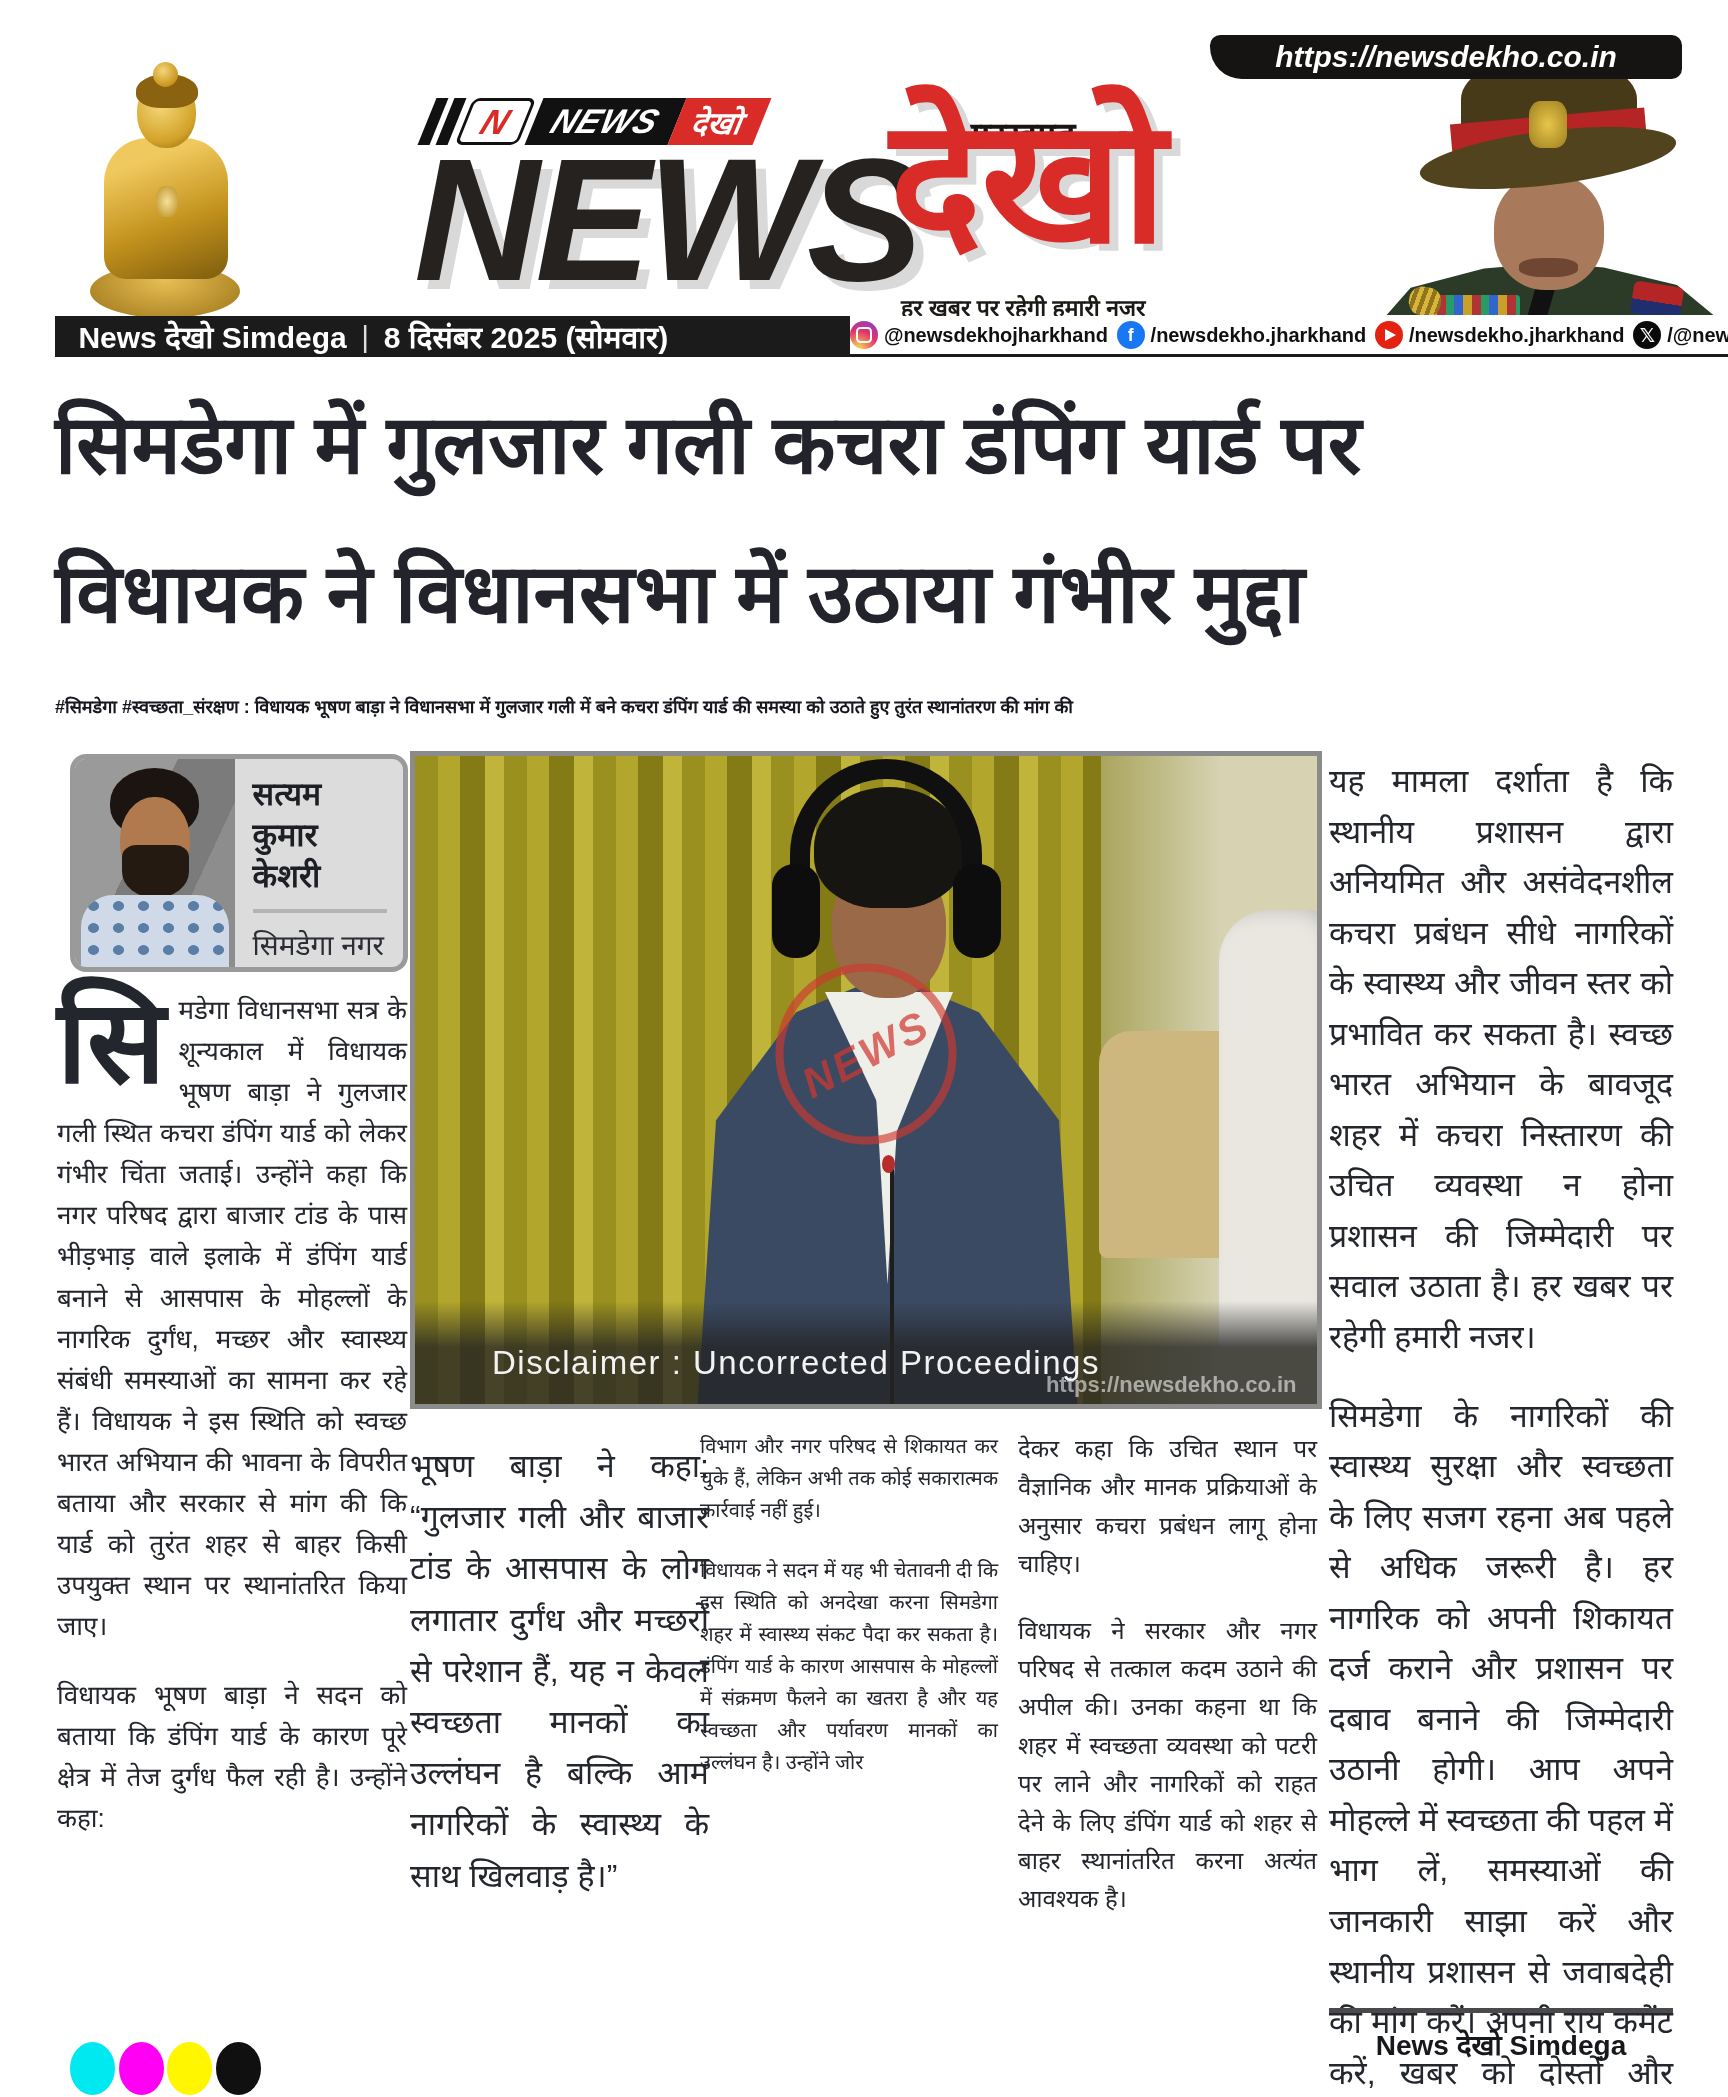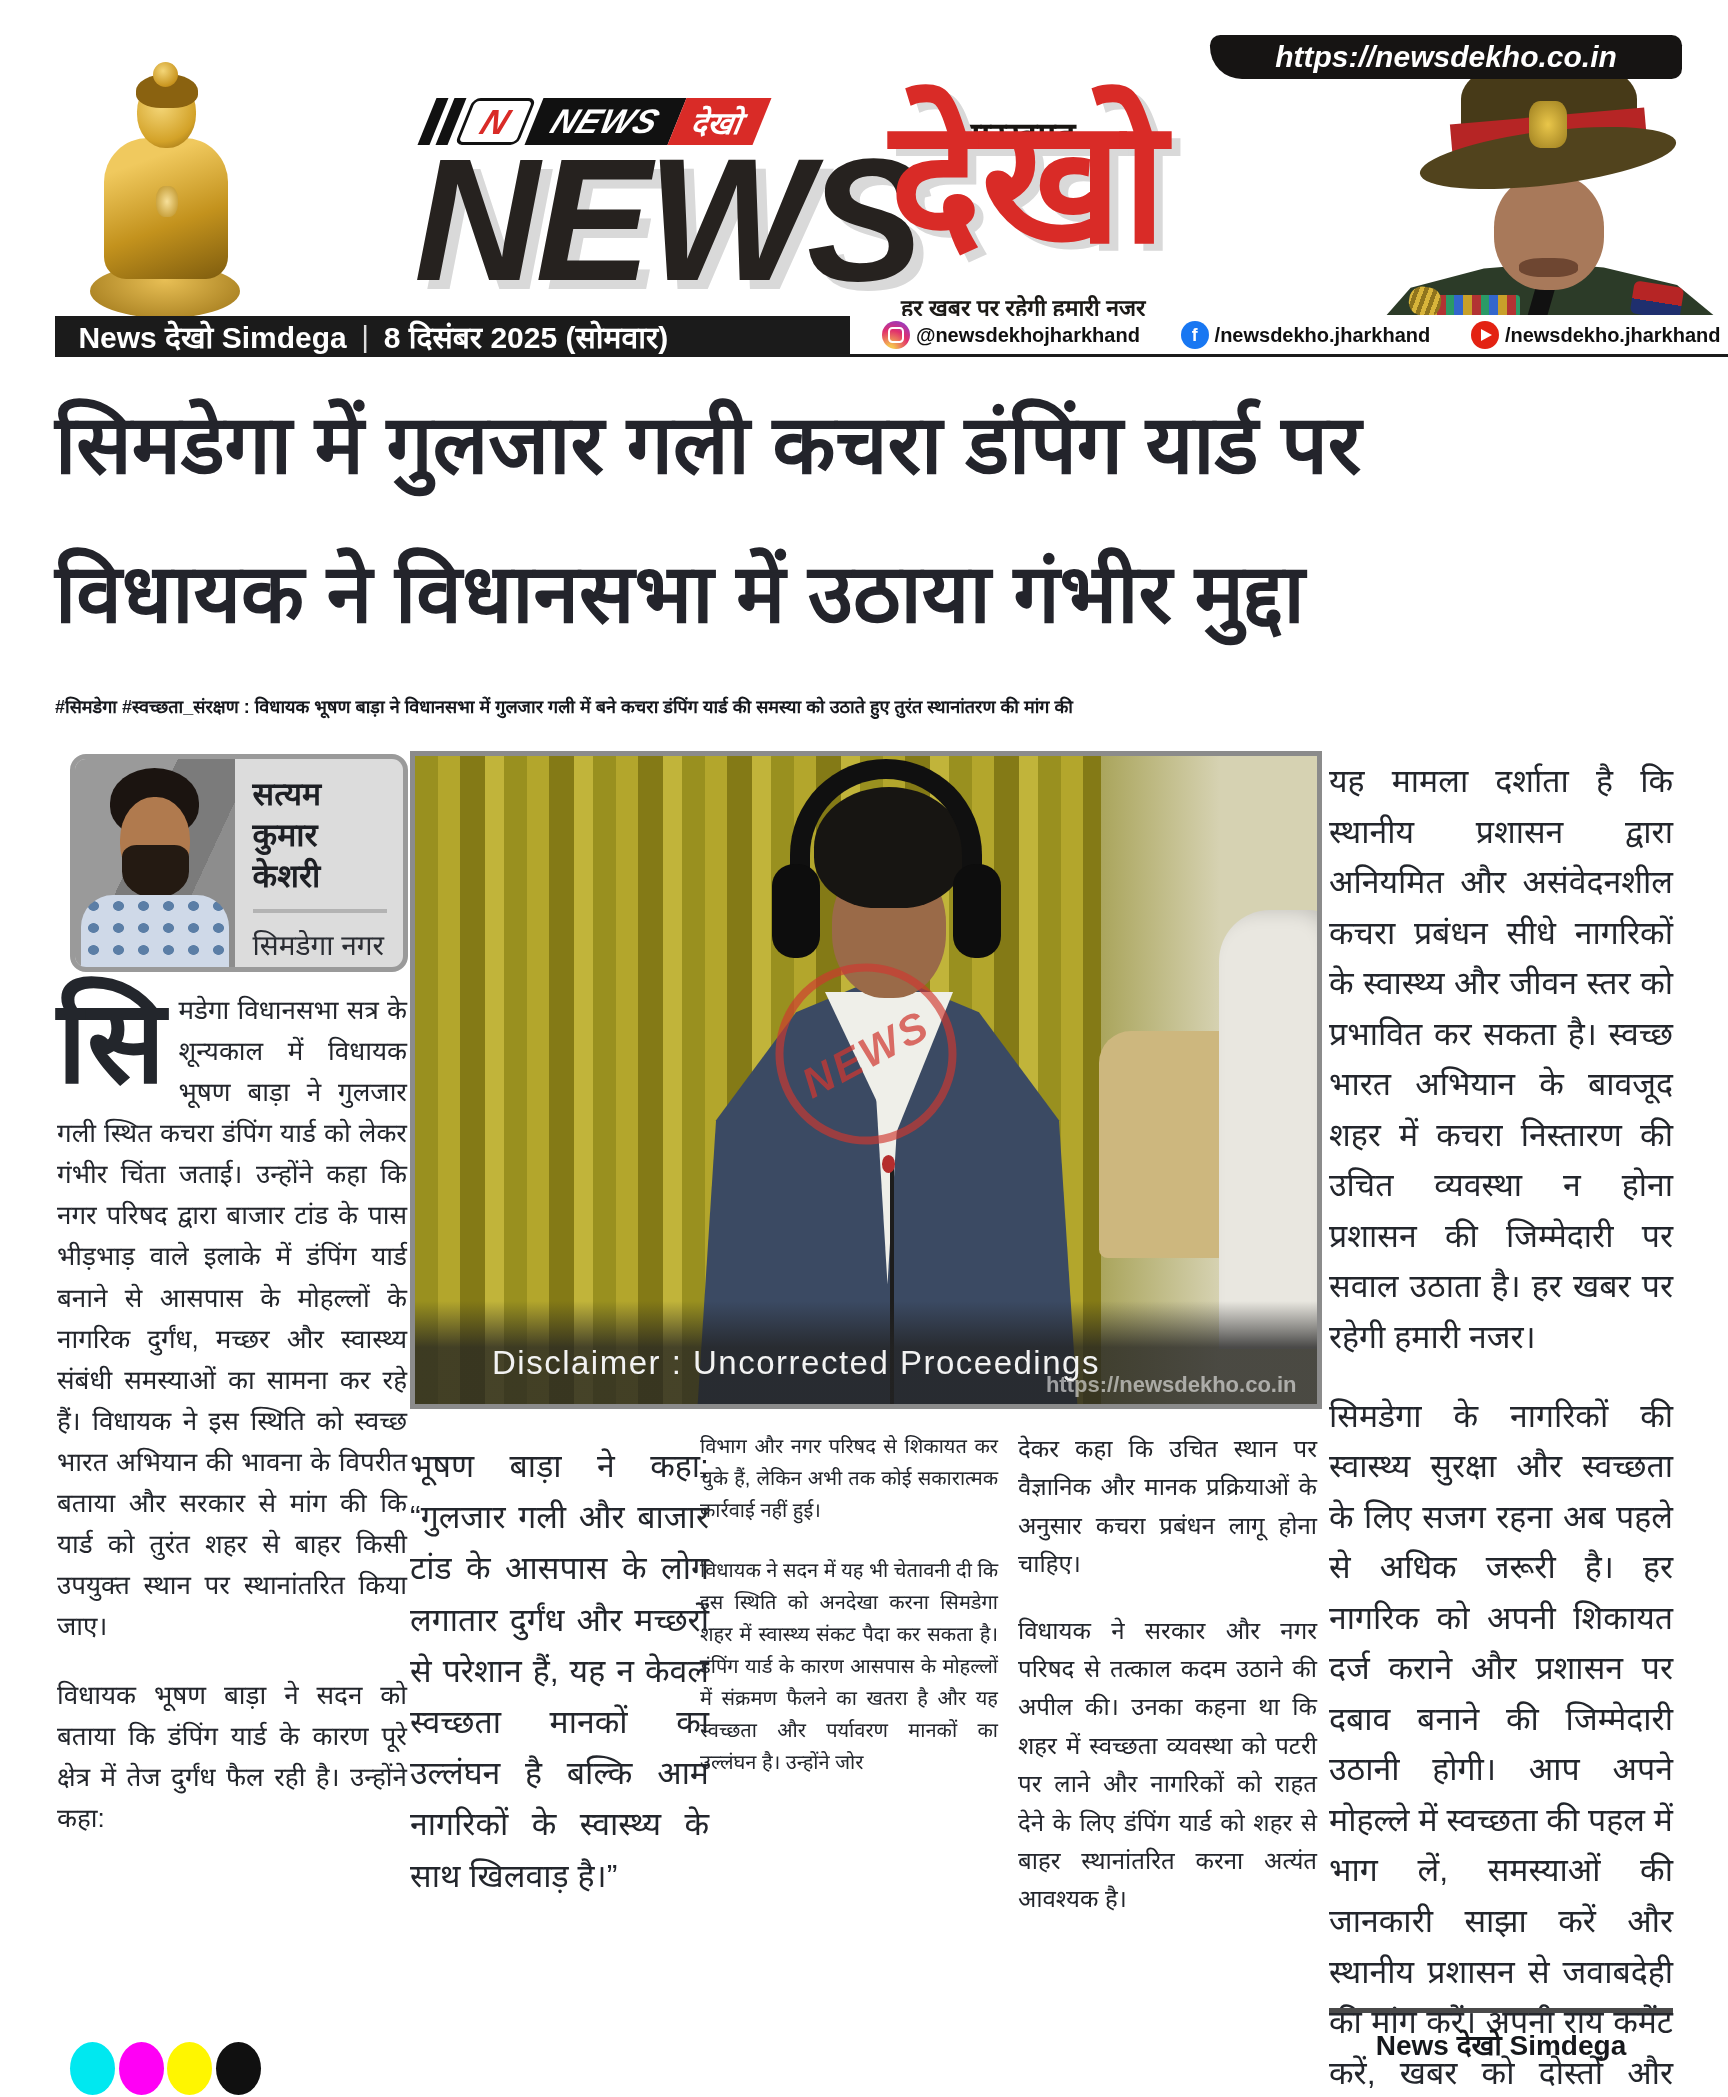--- a/index.html
+++ b/index.html
@@ -67,21 +67,21 @@
     background:linear-gradient(180deg,#b62525 55%,#1f2f6e 55%);transform:rotate(9deg);}
 
   
   .topbar{position:absolute;left:55px;top:316px;width:1620px;height:41px;display:flex;}
   .topbar-black{flex:0 0 795px;background:#1b1b1b;color:#fff;display:flex;align-items:center;
     padding-left:23.4px;font-size:30px;font-weight:bold;gap:14.6px;box-sizing:border-box;}
   .topbar-sep{font-weight:normal;color:#dddddd;}
   .topbar-socials{flex:1;background:#ffffff;border-bottom:3.7px solid #1b1b1b;display:flex;
     align-items:center;justify-content:flex-end;gap:8.8px;font-size:20px;font-weight:bold;color:#101010;
     padding-right:4.4px;}
-  .soc{display:flex;align-items:center;gap:5.9px;padding-left:32px;}
+  .soc{display:flex;align-items:center;gap:5.9px;}
   .soc-ic{width:28px;height:28px;border-radius:50%;display:flex;align-items:center;justify-content:center;
     color:#fff;font-weight:bold;font-size:17.6px;flex:0 0 auto;}
   .ic-ig{background:radial-gradient(circle at 30% 100%,#f5c14e 10%,#e1306c 55%,#7b3fe4);}
   .ic-ig::after{content:"";width:11.7px;height:11.7px;border:2.9px solid #fff;border-radius:4.4px;}
   .ic-fb{background:#1877f2;}
   .ic-yt{background:#e32212;}
   .ic-yt::after{content:"";border-style:solid;border-width:6.6px 0 6.6px 11px;border-color:transparent transparent transparent #fff;margin-left:2.2px;}
   .ic-x{background:#0a0a0a;font-size:19px;}
 
   

